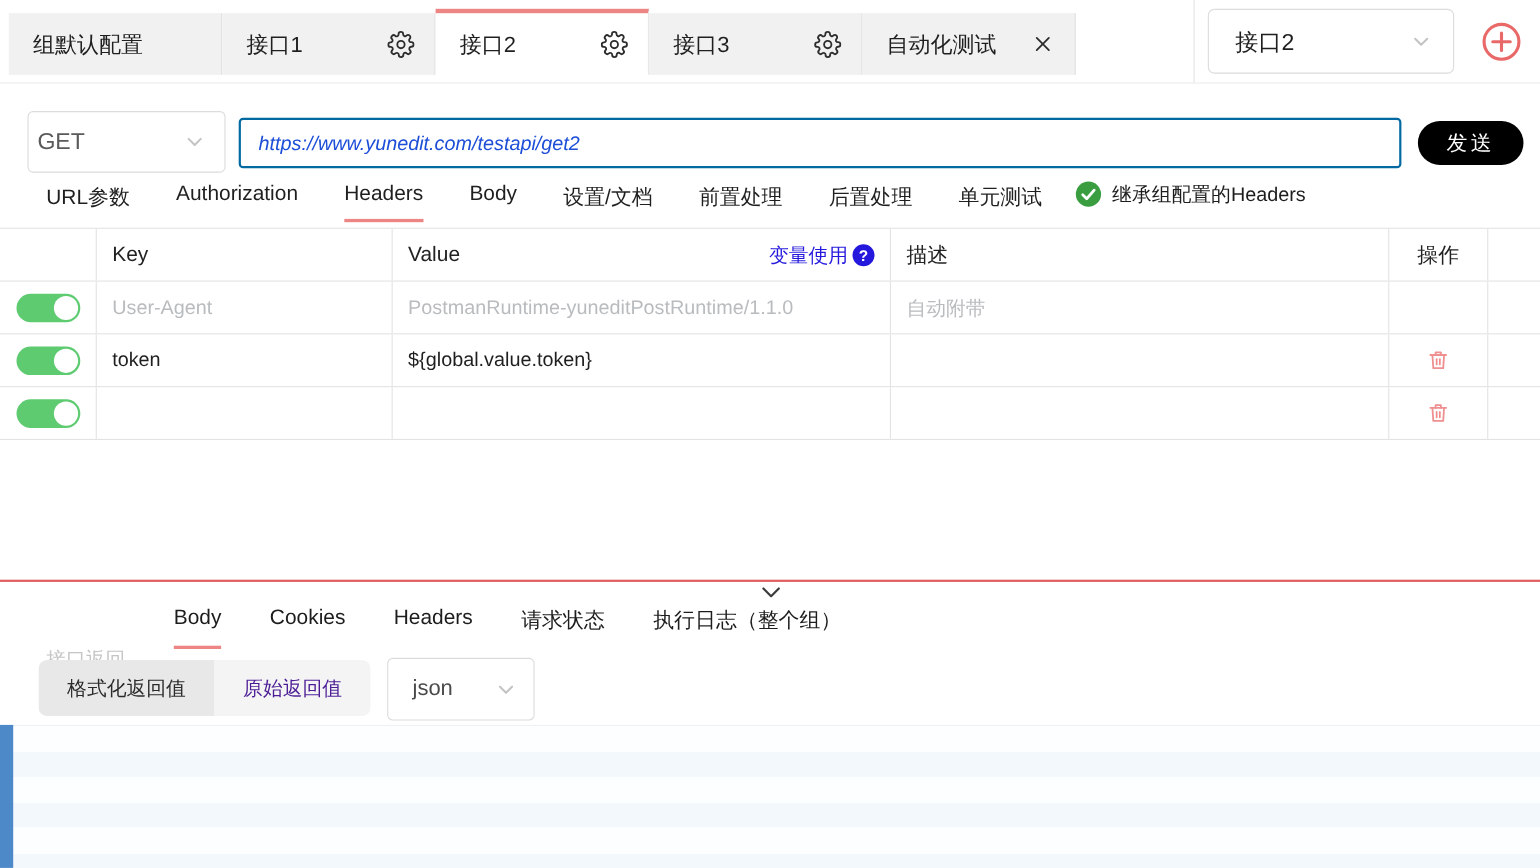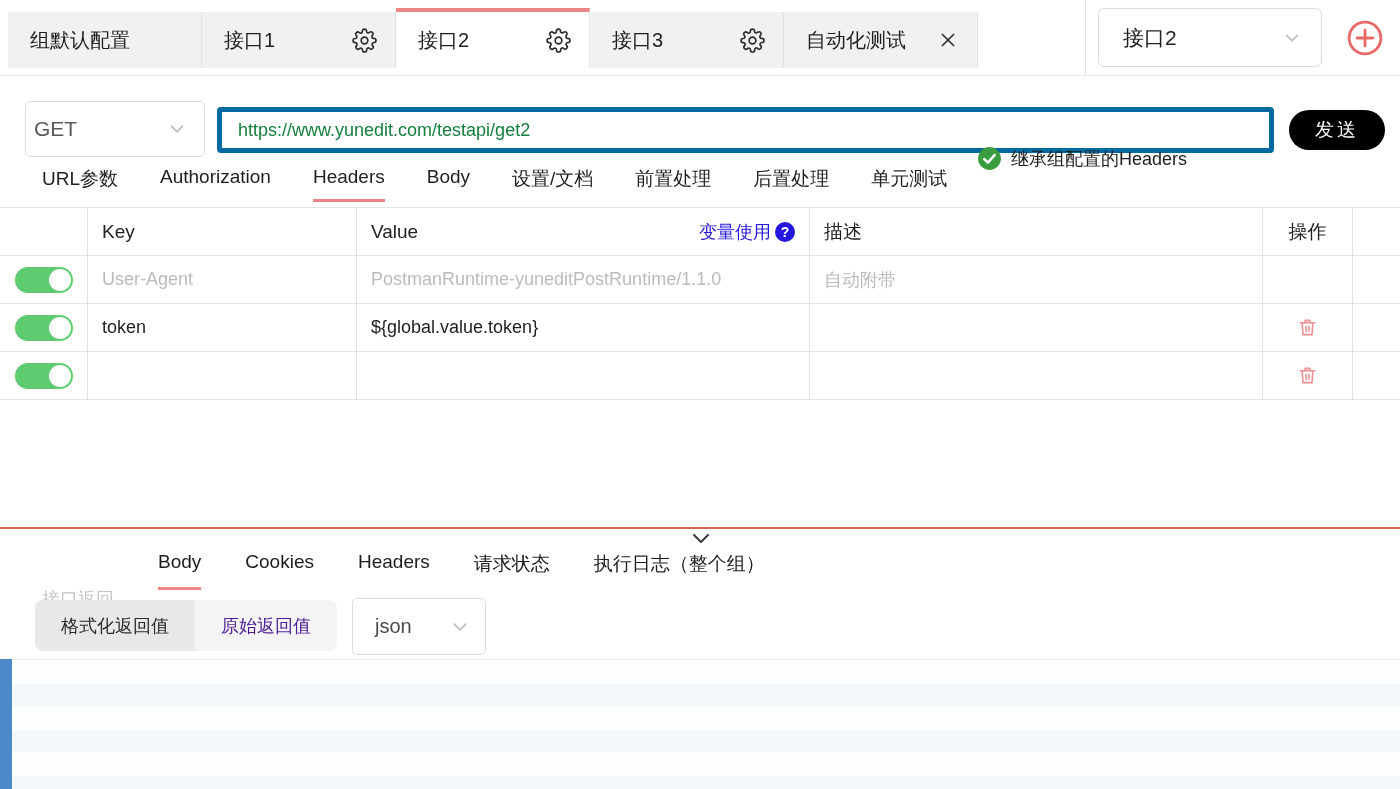--- a/index.html
+++ b/index.html
@@ -20,32 +20,32 @@
   .group-select { position:absolute; left:1098px; top:8px; width:224px; height:59px; border:1px solid #dcdcdc;
          border-radius:6px; background:#fff; display:flex; align-items:center; justify-content:space-between;
          padding:0 18px 0 24px; font-size:21px; cursor:pointer; }
   .chev { width:22px; height:22px; stroke:#c3c3c3; fill:none; stroke-width:2; stroke-linecap:round; stroke-linejoin:round; }
   .plus-btn { position:absolute; left:1346px; top:19px; width:38px; height:38px; background:none; border:none; cursor:pointer; }
 
   
   .method-select { position:absolute; left:25px; top:101px; width:180px; height:56px; border:1px solid #dcdcdc;
          border-radius:5px; display:flex; align-items:center; justify-content:space-between;
          padding:0 16px 0 8px; font-size:21px; color:#5a5a5a; cursor:pointer; background:#fff; }
-  .url-input { position:absolute; left:217px; top:107px; width:1057px; height:46px; border:5px solid #0369a1;
-         border-radius:4px; padding:0 16px; font-size:18px; color:#15803d;
-         font-family:"Liberation Sans","DejaVu Sans",sans-serif; outline:none; }
+  .url-input { position:absolute; left:217px; top:107px; width:1057px; height:46px; border:2px solid #0369a1;
+         border-radius:4px; padding:0 16px; font-size:18px; color:#1d4ed8;
+         font-family:"Liberation Sans","DejaVu Sans",sans-serif; outline:none;font-style:italic; }
   .send-btn { position:absolute; left:1289px; top:110px; width:96px; height:40px; border:none; border-radius:20px;
          background:#000000; color:#fff; font-size:19px; letter-spacing:3px; cursor:pointer;
          font-family:"Liberation Sans","DejaVu Sans",sans-serif; }
 
   
   .req-tabs { position:absolute; left:42px; top:166px; display:flex; column-gap:42px; align-items:flex-start; }
   .req-tab { font-size:19px; color:#1f1f1f; padding-bottom:11px; cursor:pointer; white-space:nowrap; }
   .req-tab.active { border-bottom:3px solid #ee8585; }
-  .inherit-badge { position:absolute; left:977px; top:146px; display:flex; align-items:center; gap:9px;text-align:right; }
+  .inherit-badge { position:absolute; left:977px; top:164px; display:flex; align-items:center; gap:9px;text-align:right; }
   .inherit-badge .label { font-size:18px; color:#1d1d1d; }
 
   
   .htable { position:absolute; left:0; top:207px; width:1400px; border-top:1px solid #e3e3e3; font-size:18px; }
   .htr { display:grid; grid-template-columns:88px 269px 453px 453px 90px 47px; height:48px; border-bottom:1px solid #e3e3e3; }
   .htd { border-right:1px solid #e3e3e3; display:flex; align-items:center; padding:0 14px; overflow:hidden; white-space:nowrap; }
   .htd:last-child { border-right:none; }
   .hhead .htd { font-size:19px; color:#222; }
   .htd.center { justify-content:center; padding:0; }
   .htd.val-head { justify-content:space-between;gap:40px; }

